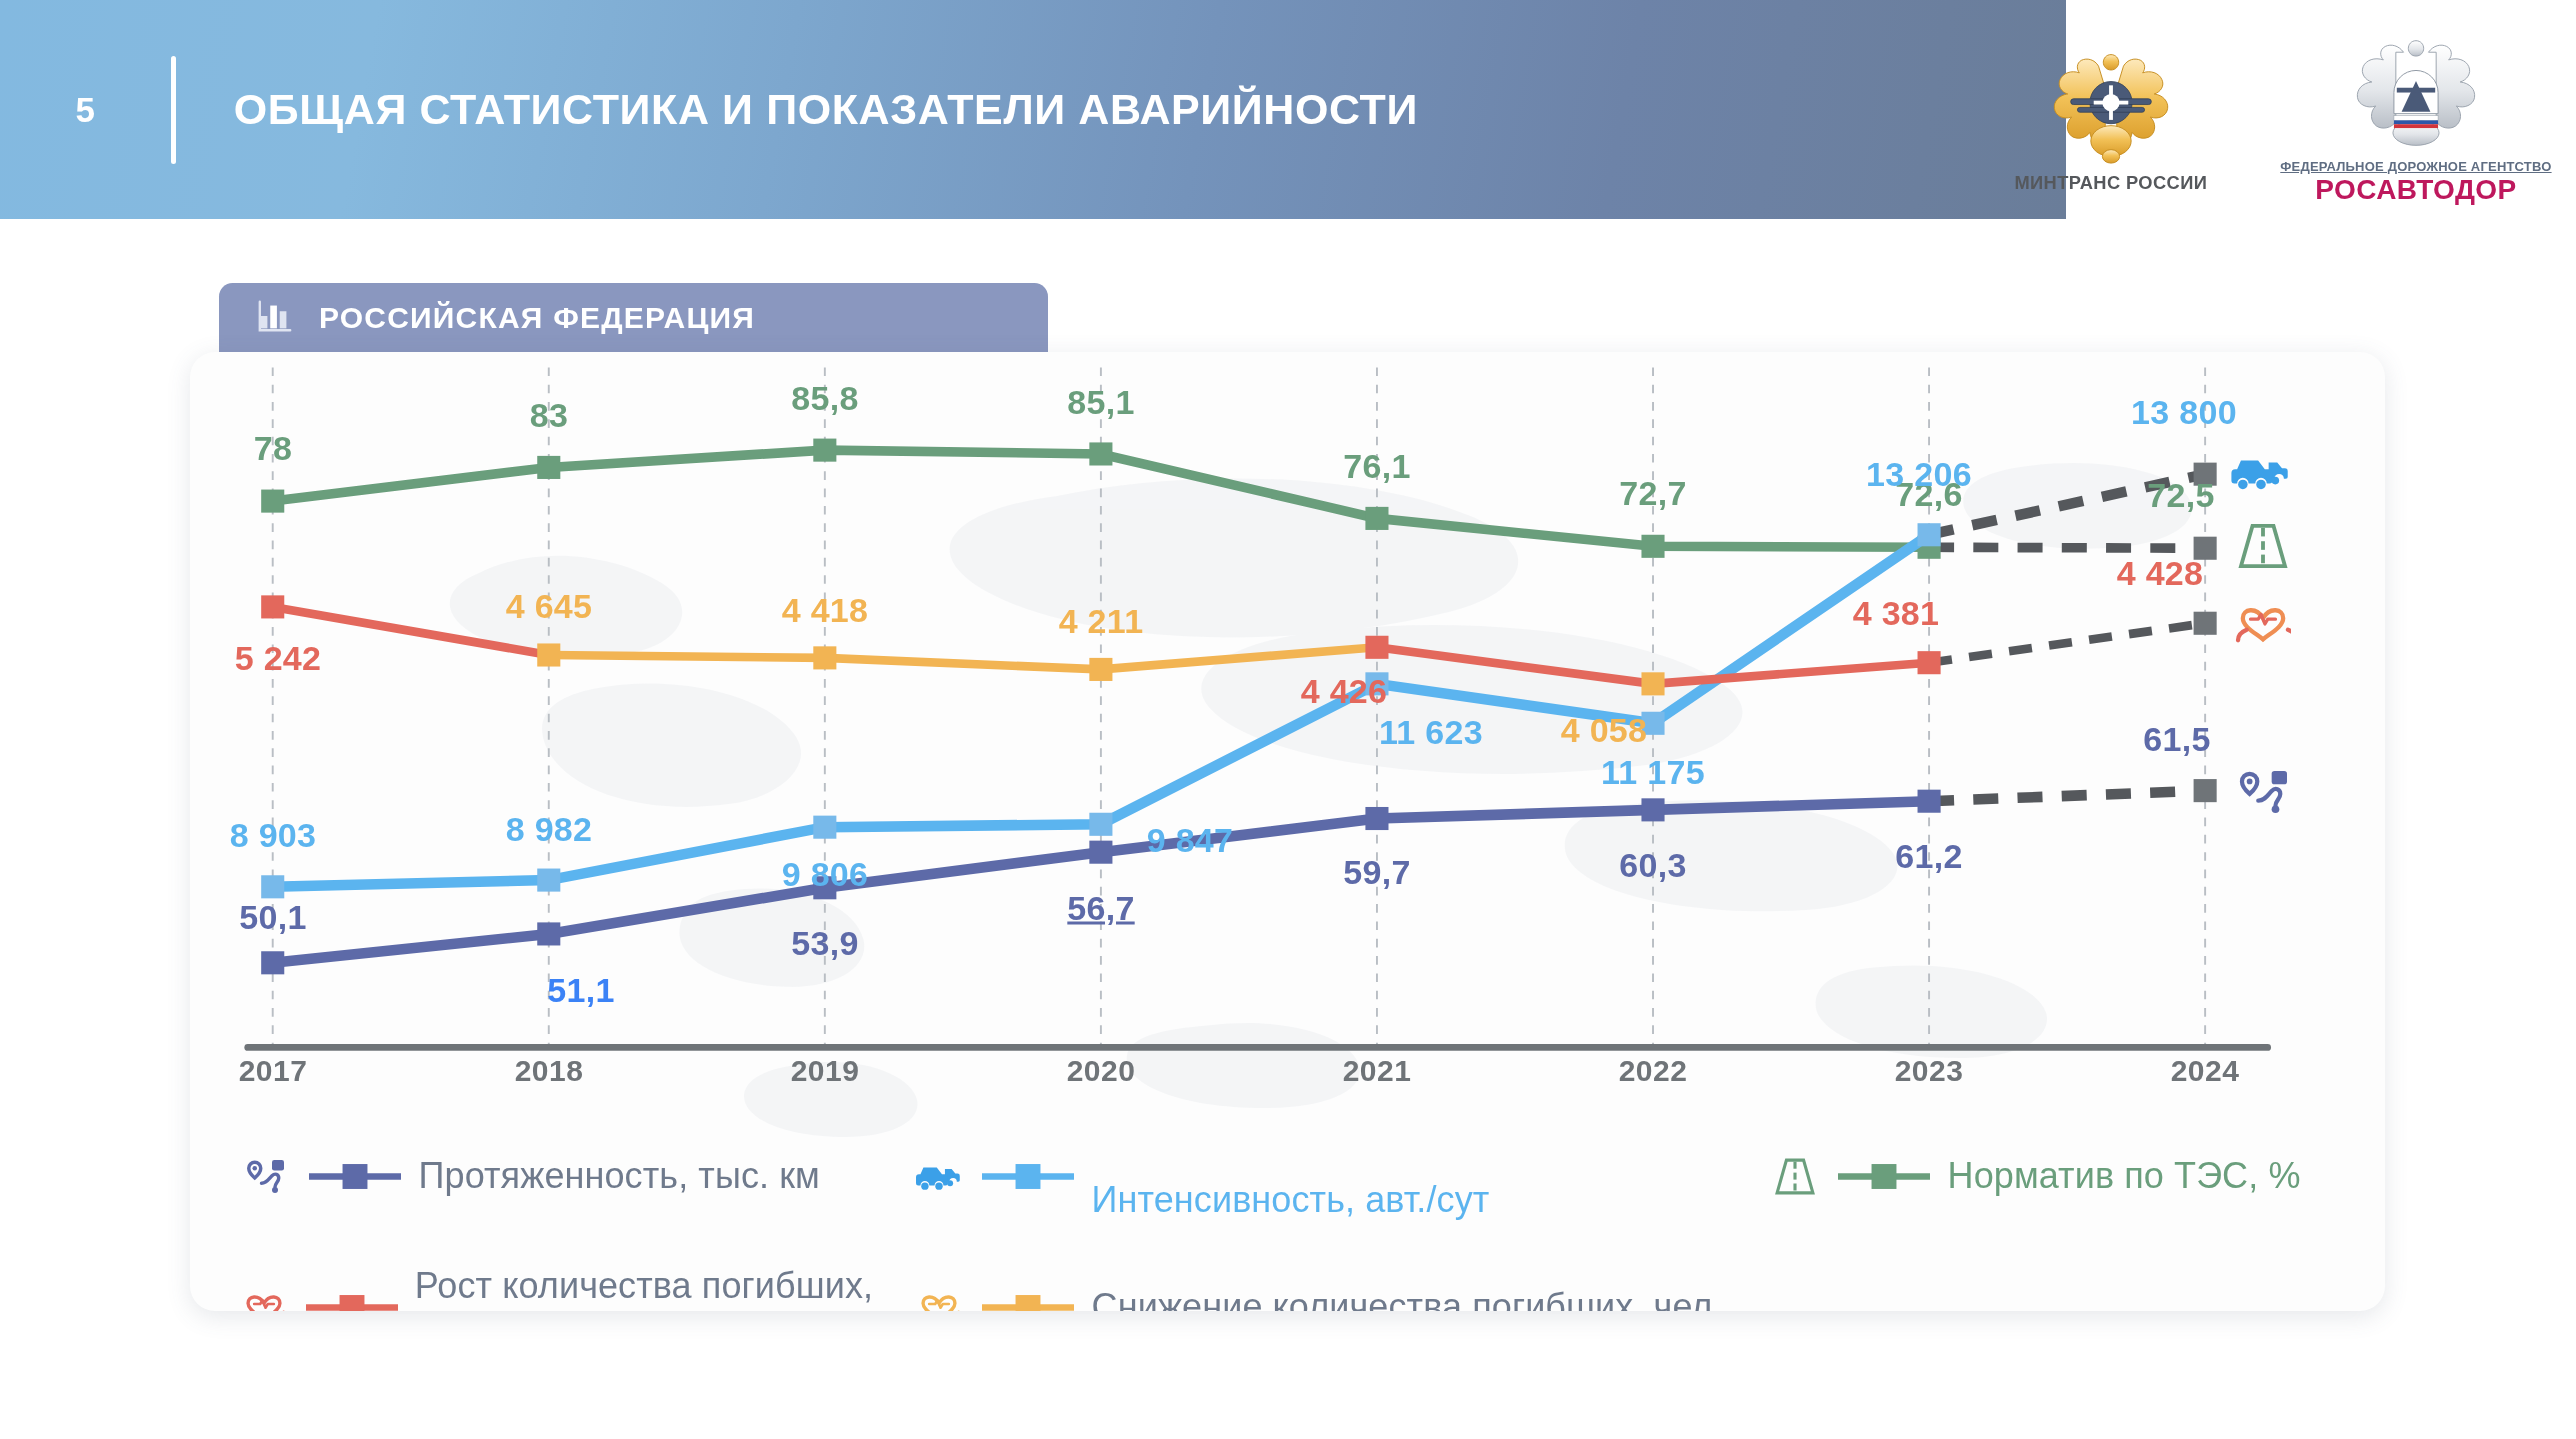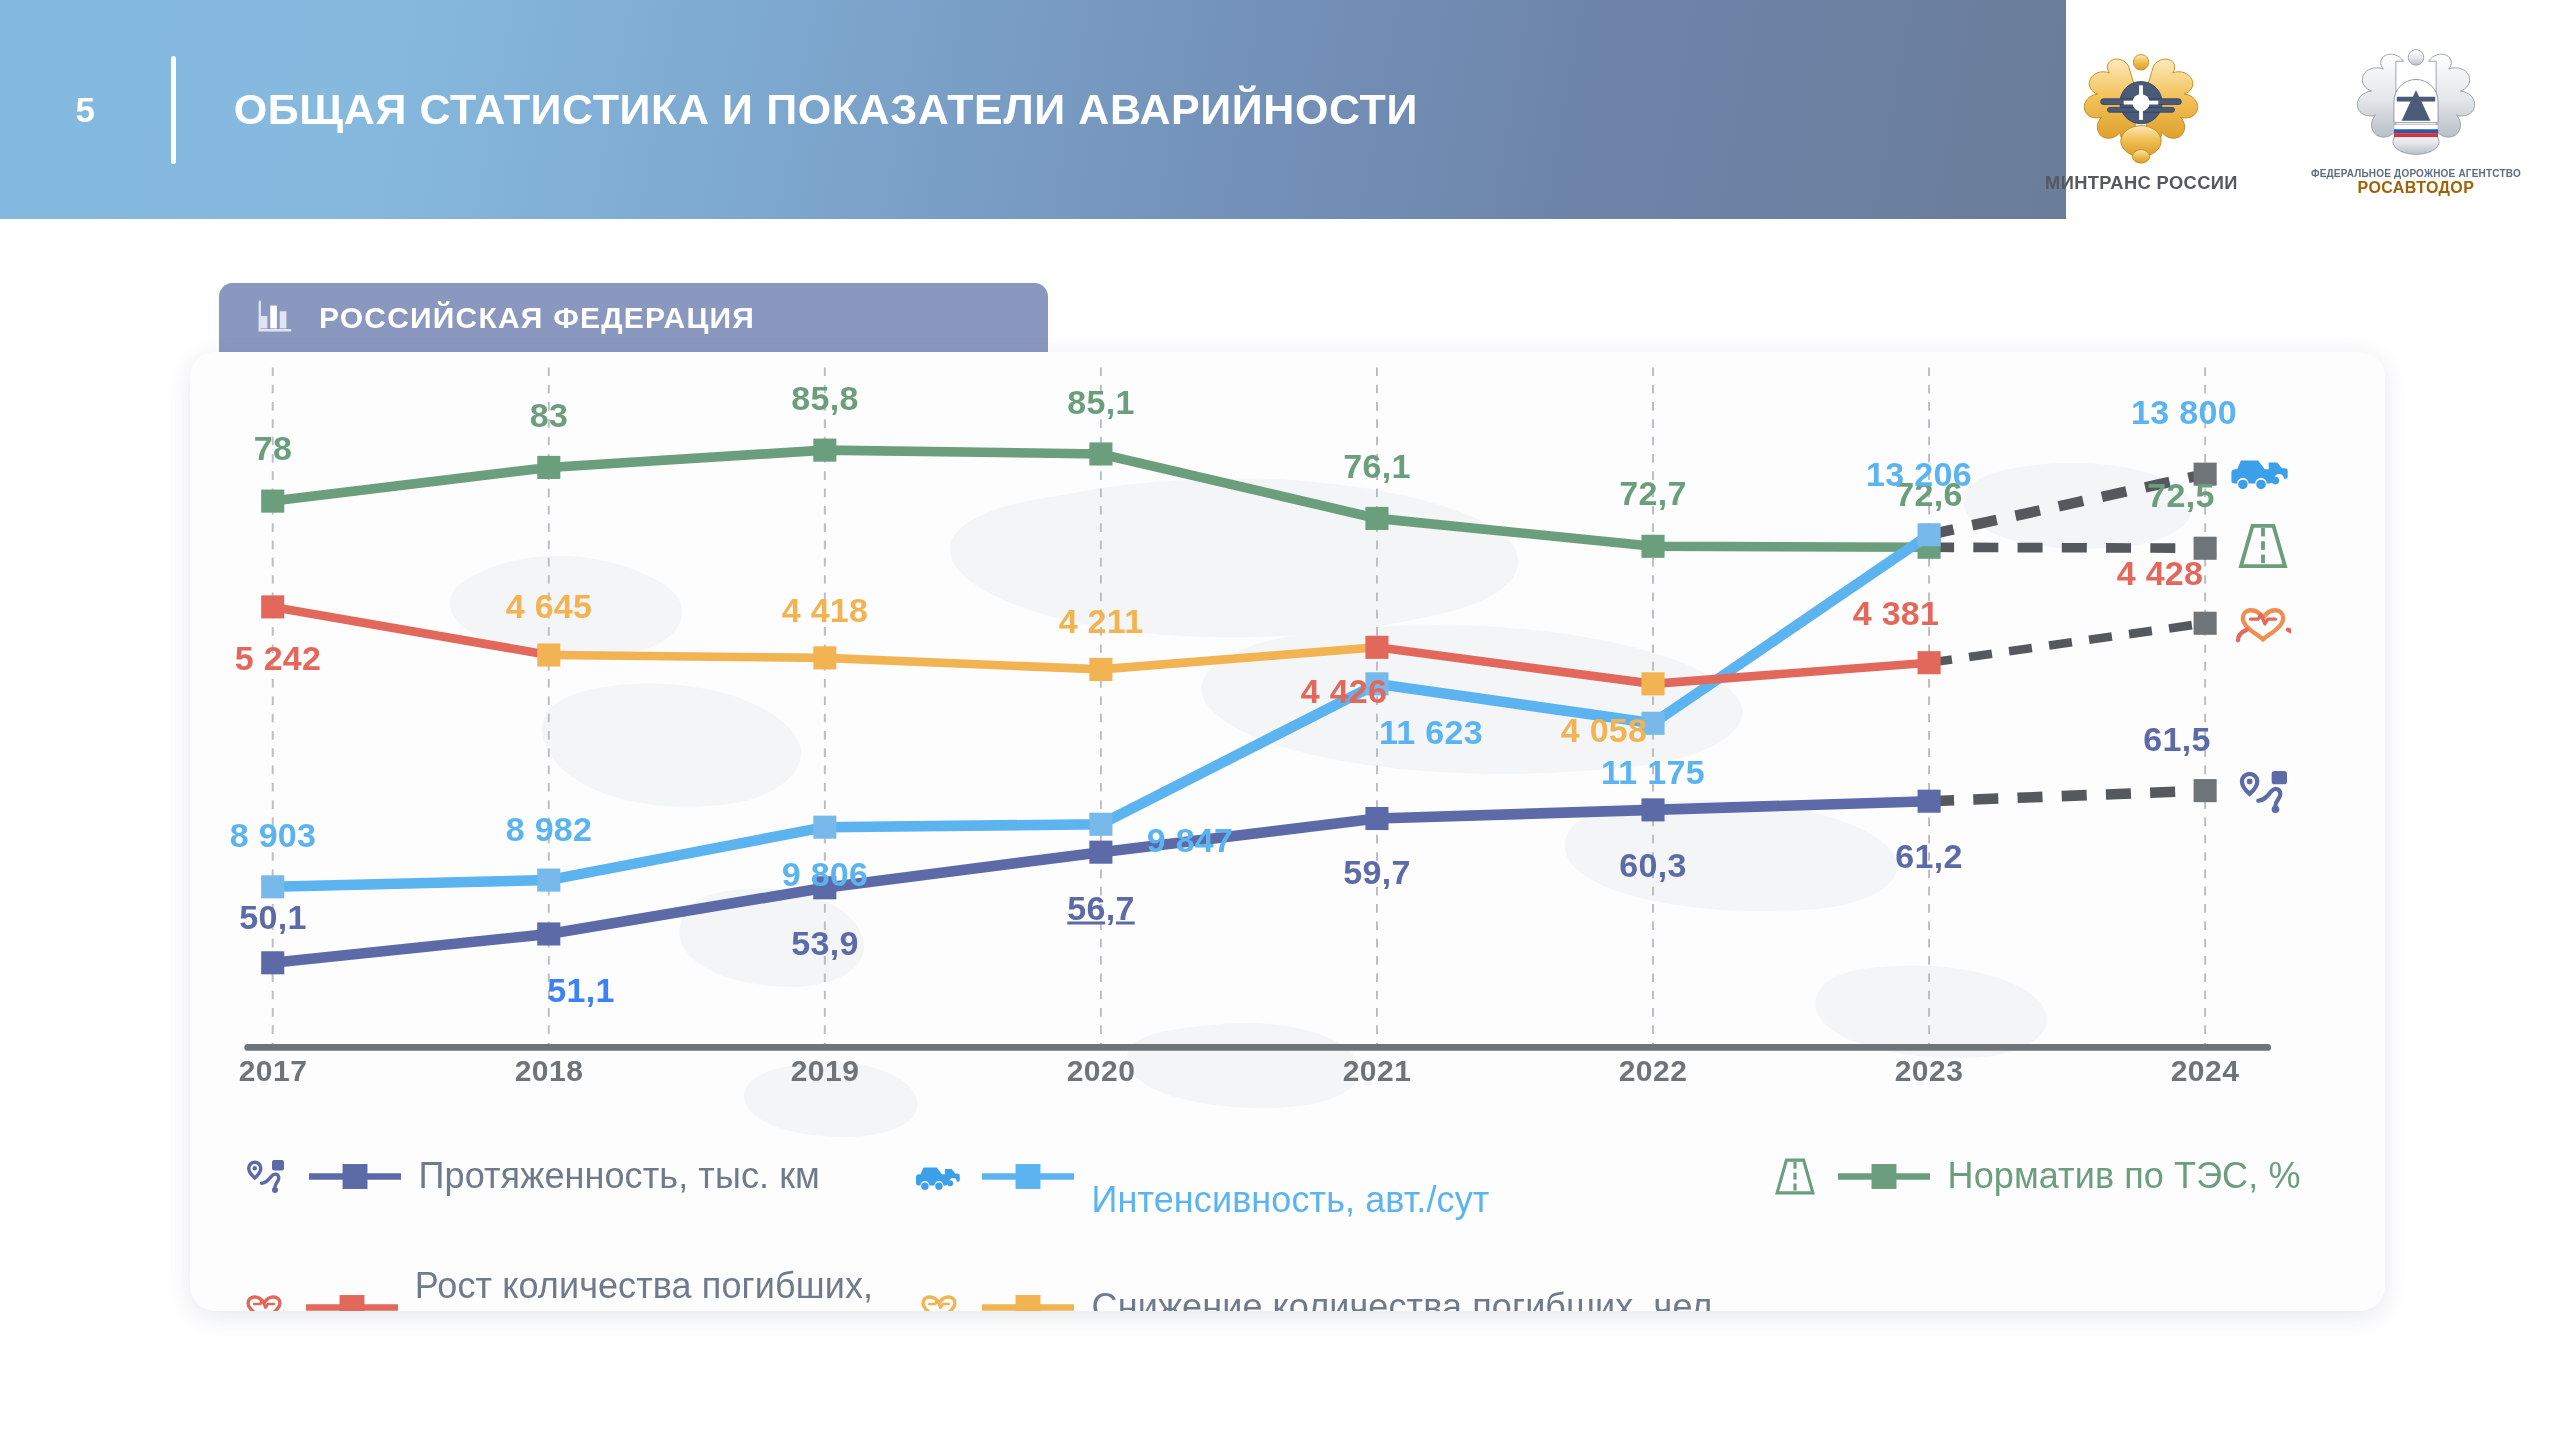--- a/index.html
+++ b/index.html
@@ -40,25 +40,25 @@
     position: absolute; top: 0; left: 2066px;
     width: 434px; height: 219px;
     display: flex; align-items: center; justify-content: center; gap: 73px;
     background: #ffffff;
     margin-top: 8px;
   }
   .logo { display: flex; flex-direction: column; align-items: center; }
   .logo-mark { height: 125px; display: flex; align-items: flex-end; justify-content: center; }
   .logo-caption { margin-top: 5.8px; text-align: center; }
   .logo-sub {
-    font-size: 10px; color: #5f6d82; letter-spacing: 0.2px;
-    text-transform: uppercase; font-weight: 600; white-space: nowrap;
+    font-size: 13px; color: #5f6d82; letter-spacing: 0.2px;
+    text-transform: uppercase; font-weight: 600; white-space: nowrap; text-decoration: underline;
   }
   .logo-name {
-    font-size: 16px; font-weight: 700; color: #a16207;
+    font-size: 28px; font-weight: 700; color: #be185d;
     letter-spacing: 0.4px; white-space: nowrap;
   }
   .logo-name.gold { color: #55585c; font-size: 18.3px; }
 
   
   .tab {
     position: absolute; left: 219px; top: 283px;
     width: 829px; height: 69px;
     background: #8a97bf; border-radius: 13.5px 13.5px 0 0;
     display: flex; align-items: center; padding-left: 37px; gap: 25px;

